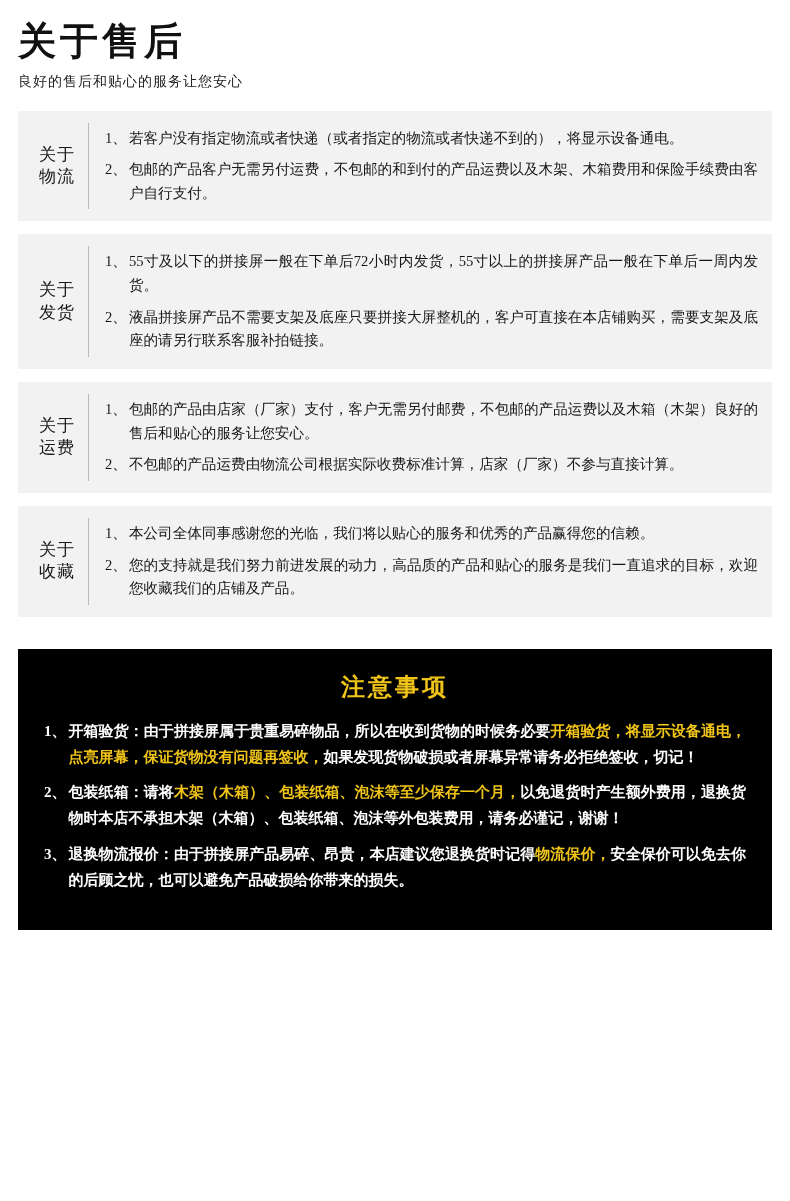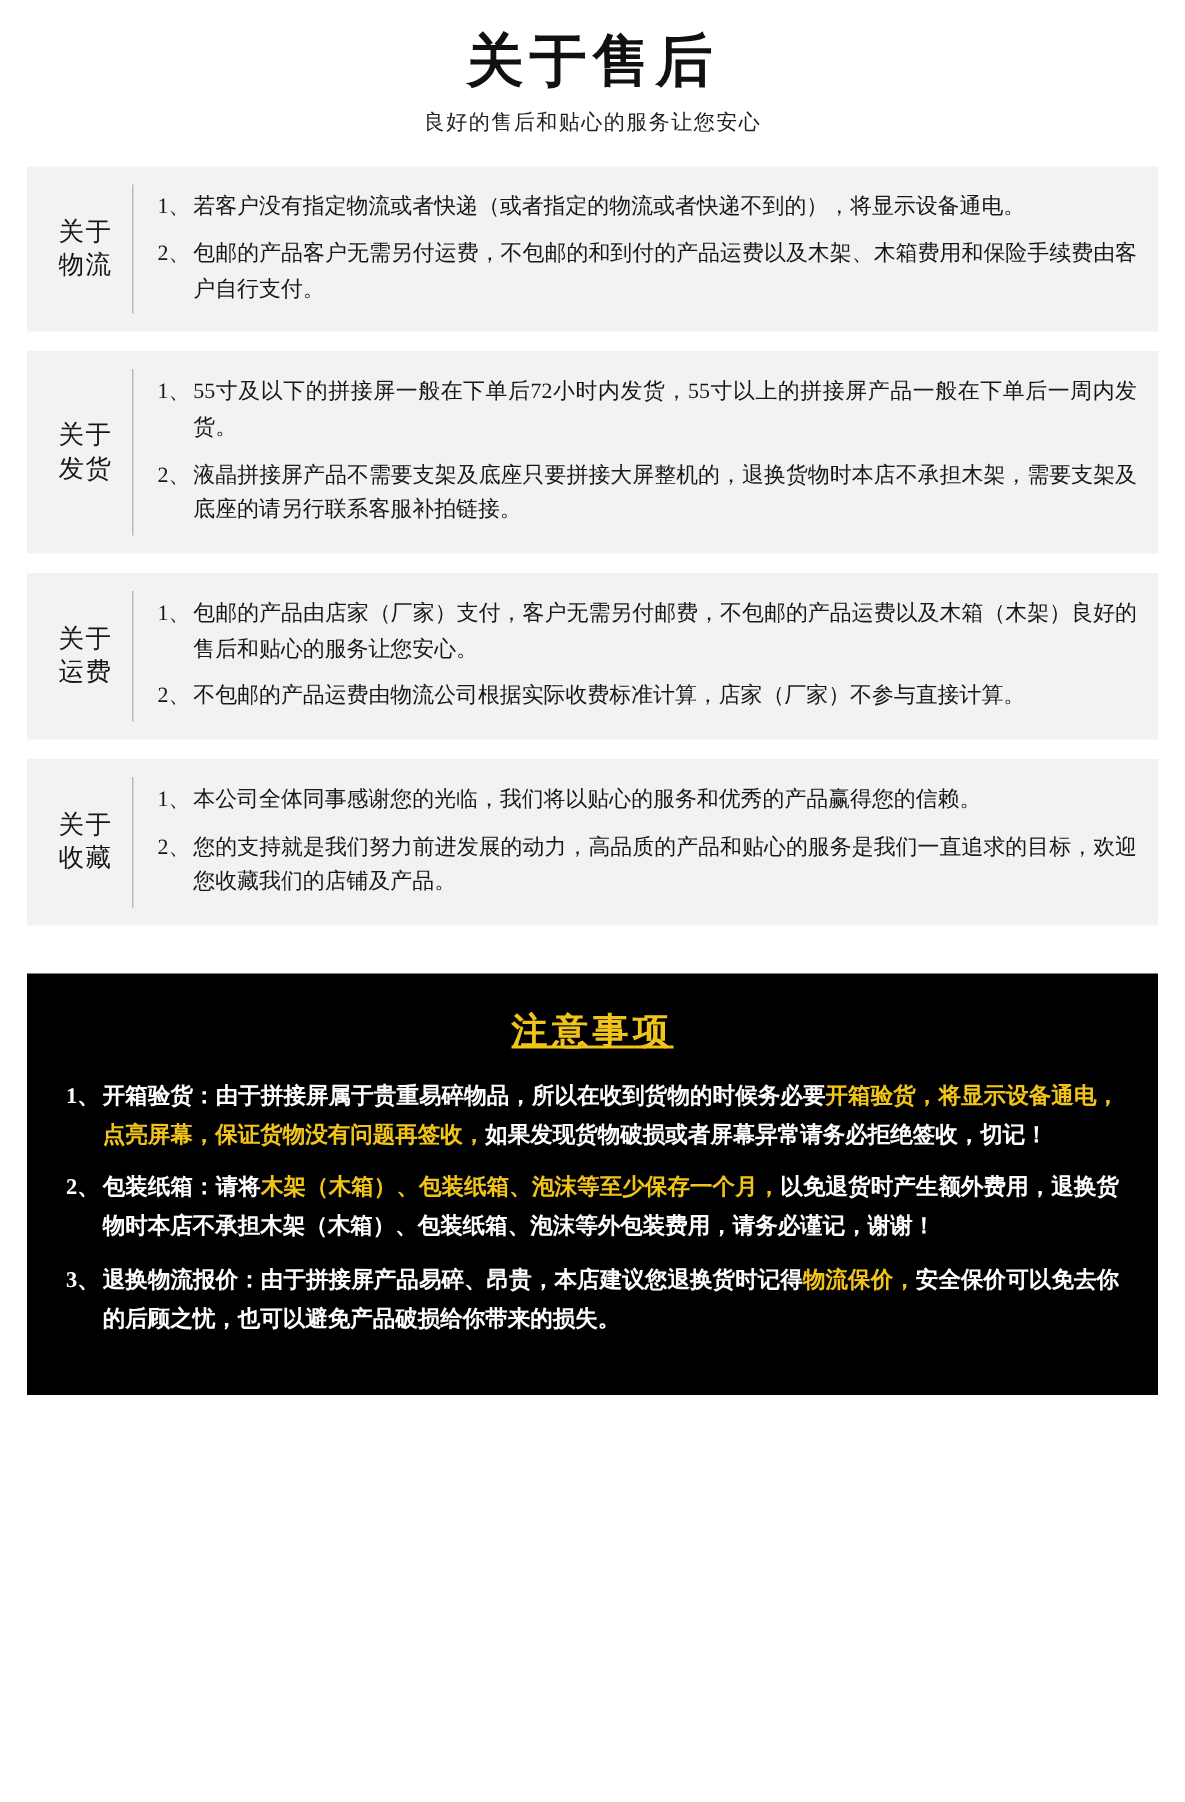--- a/index.html
+++ b/index.html
@@ -16,21 +16,21 @@
   }
   .page {
     width: 790px;
     height: 1201px;
     position: relative;
     box-sizing: border-box;
     padding: 0 18px;
   }
   
   .header {
-    text-align: center;
+    text-align: left;
     padding-top: 18px;
   }
   .header-title {
     font-size: 38px;
     font-weight: bold;
     letter-spacing: 4px;
     color: #111111;
     line-height: 1.25;
     font-family: "Liberation Serif", "DejaVu Serif", serif;
   }
@@ -99,21 +99,20 @@
     box-sizing: border-box;
   }
   .notice-title {
     text-align: center;
     color: #f0c419;
     font-size: 24px;
     font-weight: bold;
     letter-spacing: 3px;
     font-family: "Liberation Serif", "DejaVu Serif", serif;
     margin-bottom: 16px;
-    text-decoration: underline;
   }
   .notice-item {
     display: flex;
     color: #ffffff;
     font-size: 15px;
     line-height: 1.72;
     font-family: "Liberation Serif", "DejaVu Serif", serif;
     margin-bottom: 10px;
     font-weight: bold;
   }
@@ -163,21 +162,21 @@
           <div>关于</div>
           <div>发货</div>
         </div>
       <div class="section-body">
         <div class="bullet">
           <span class="bullet-num">1、</span>
           <span class="bullet-text">55寸及以下的拼接屏一般在下单后72小时内发货，55寸以上的拼接屏产品一般在下单后一周内发货。</span>
         </div>
         <div class="bullet">
           <span class="bullet-num">2、</span>
-          <span class="bullet-text">液晶拼接屏产品不需要支架及底座只要拼接大屏整机的，退换货物时本店不承担木架，需要支架及底座的请另行联系客服补拍链接。</span>
+          <span class="bullet-text">液晶拼接屏产品不需要支架及底座只要拼接大屏整机的，客户可直接在本店铺购买，需要支架及底座的请另行联系客服补拍链接。</span>
         </div>
       </div>
     </div>
 
     <div class="section">
       <div class="section-tag">
           <div>关于</div>
           <div>运费</div>
         </div>
       <div class="section-body">

